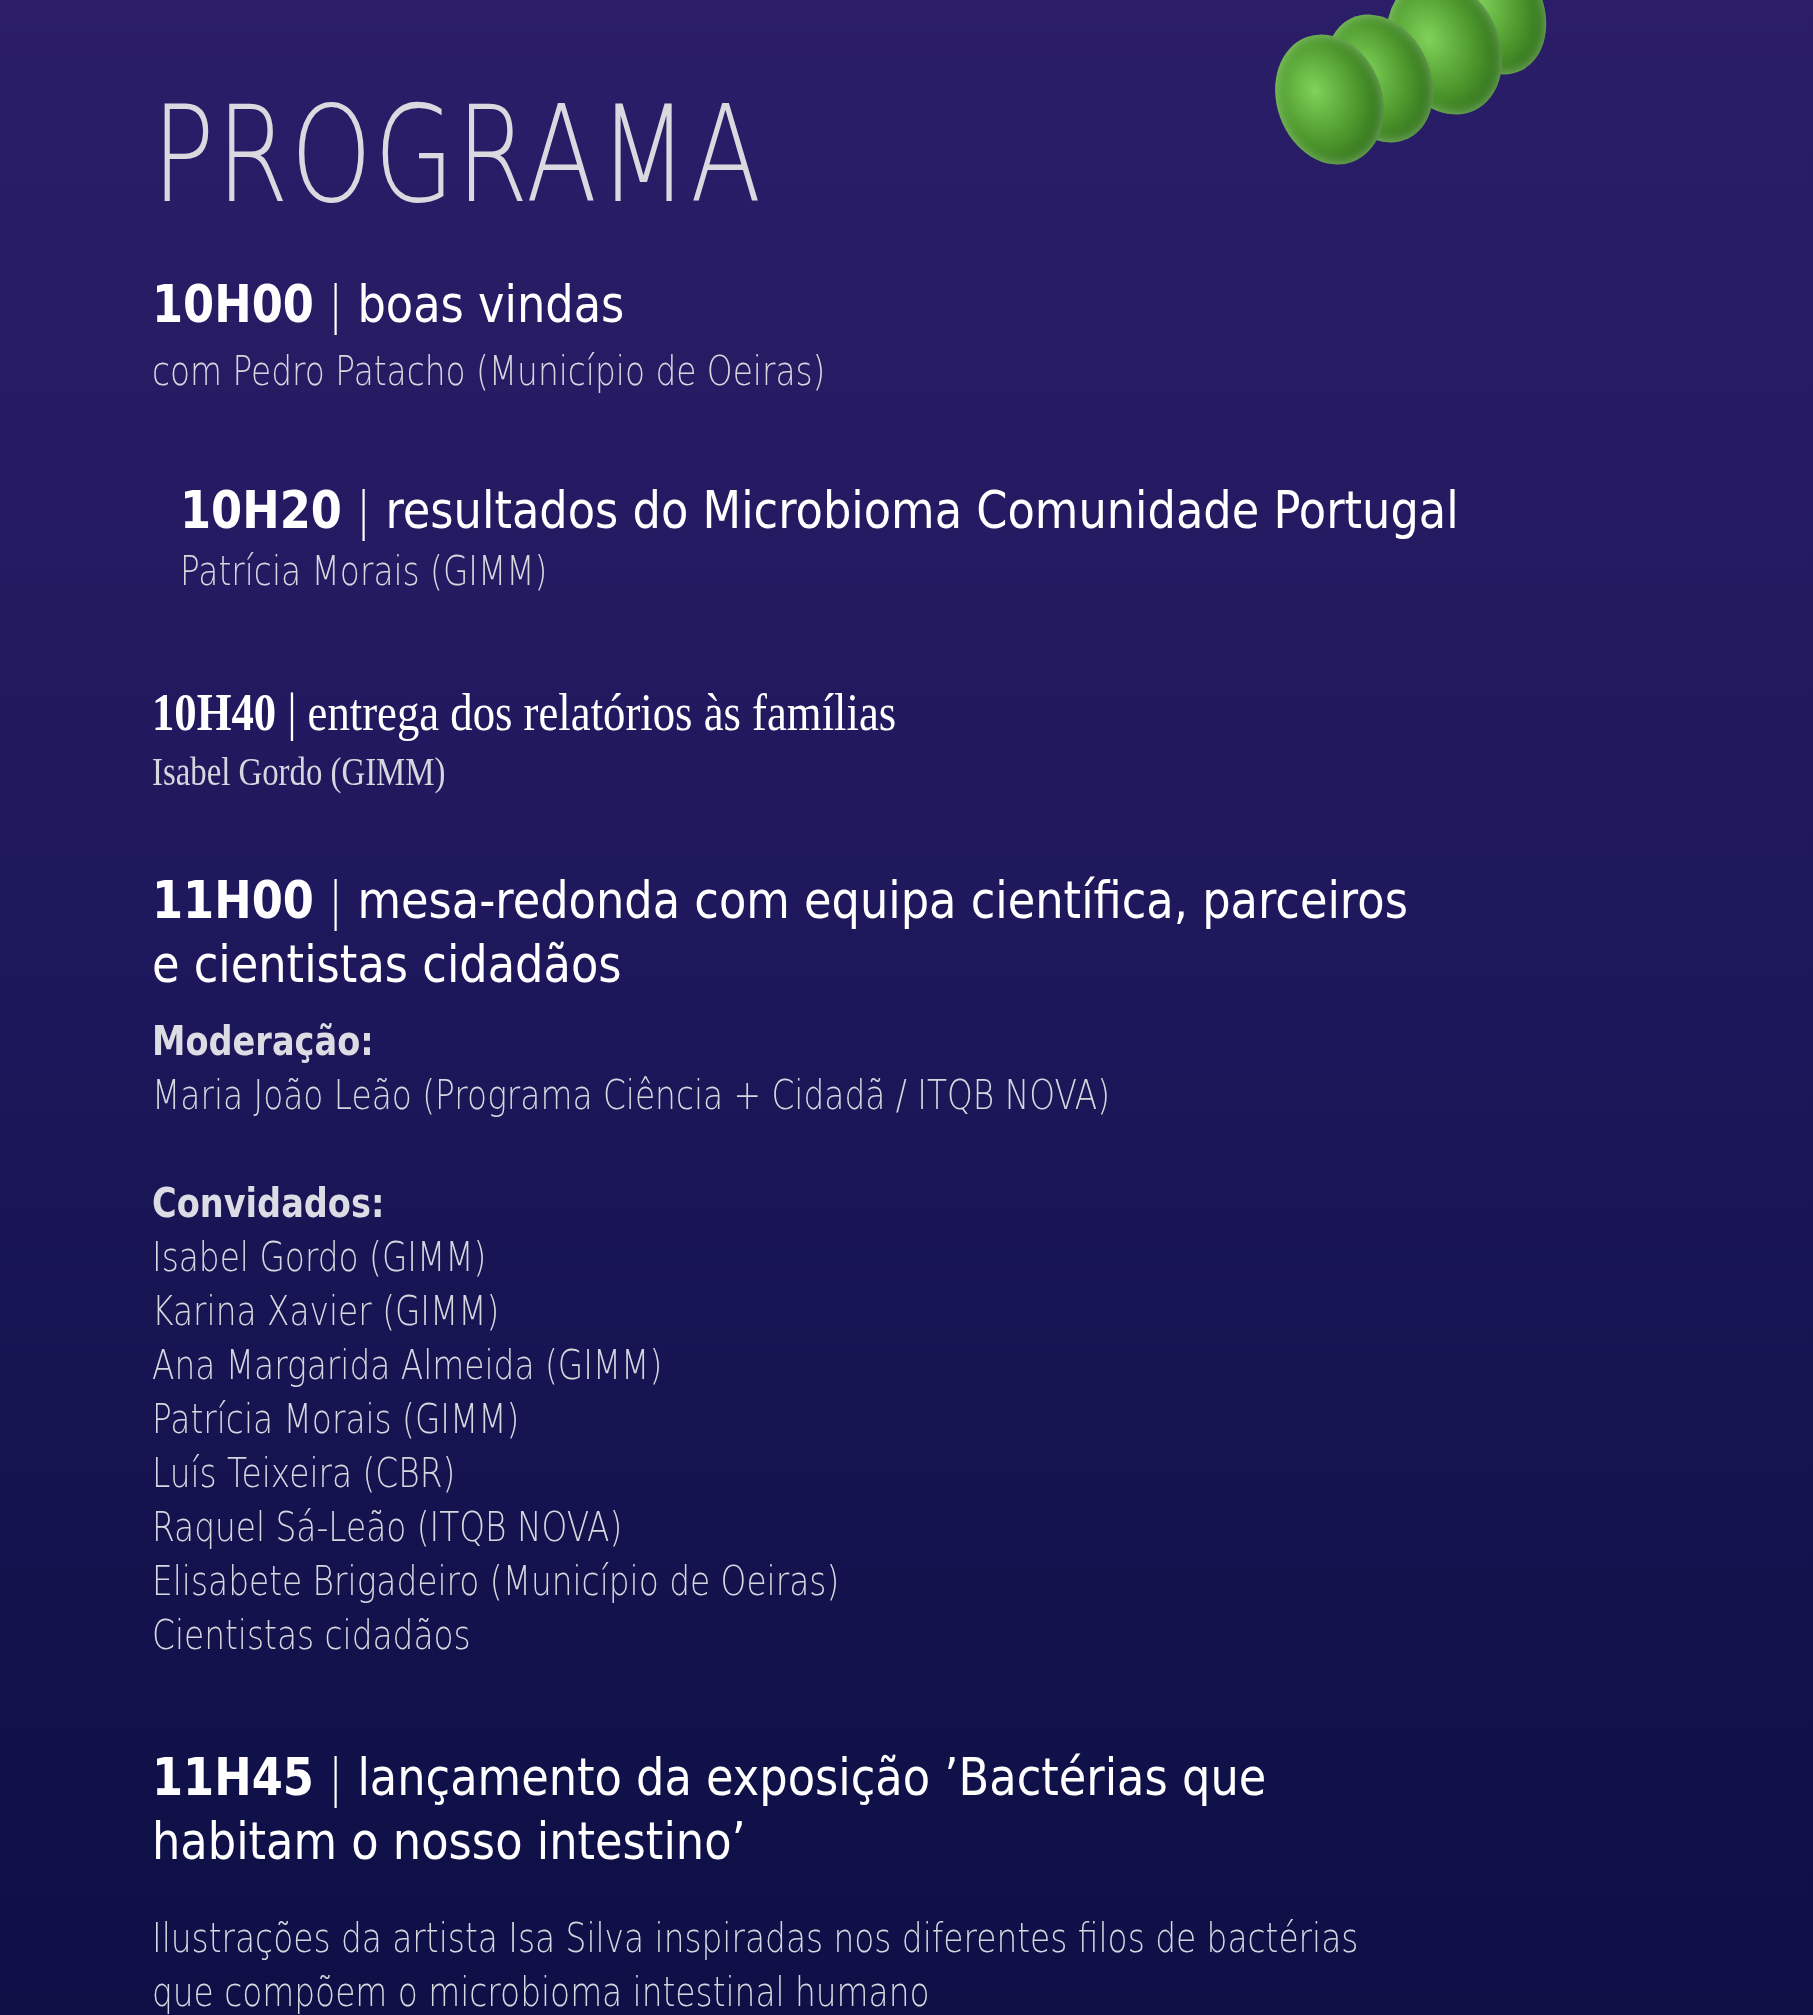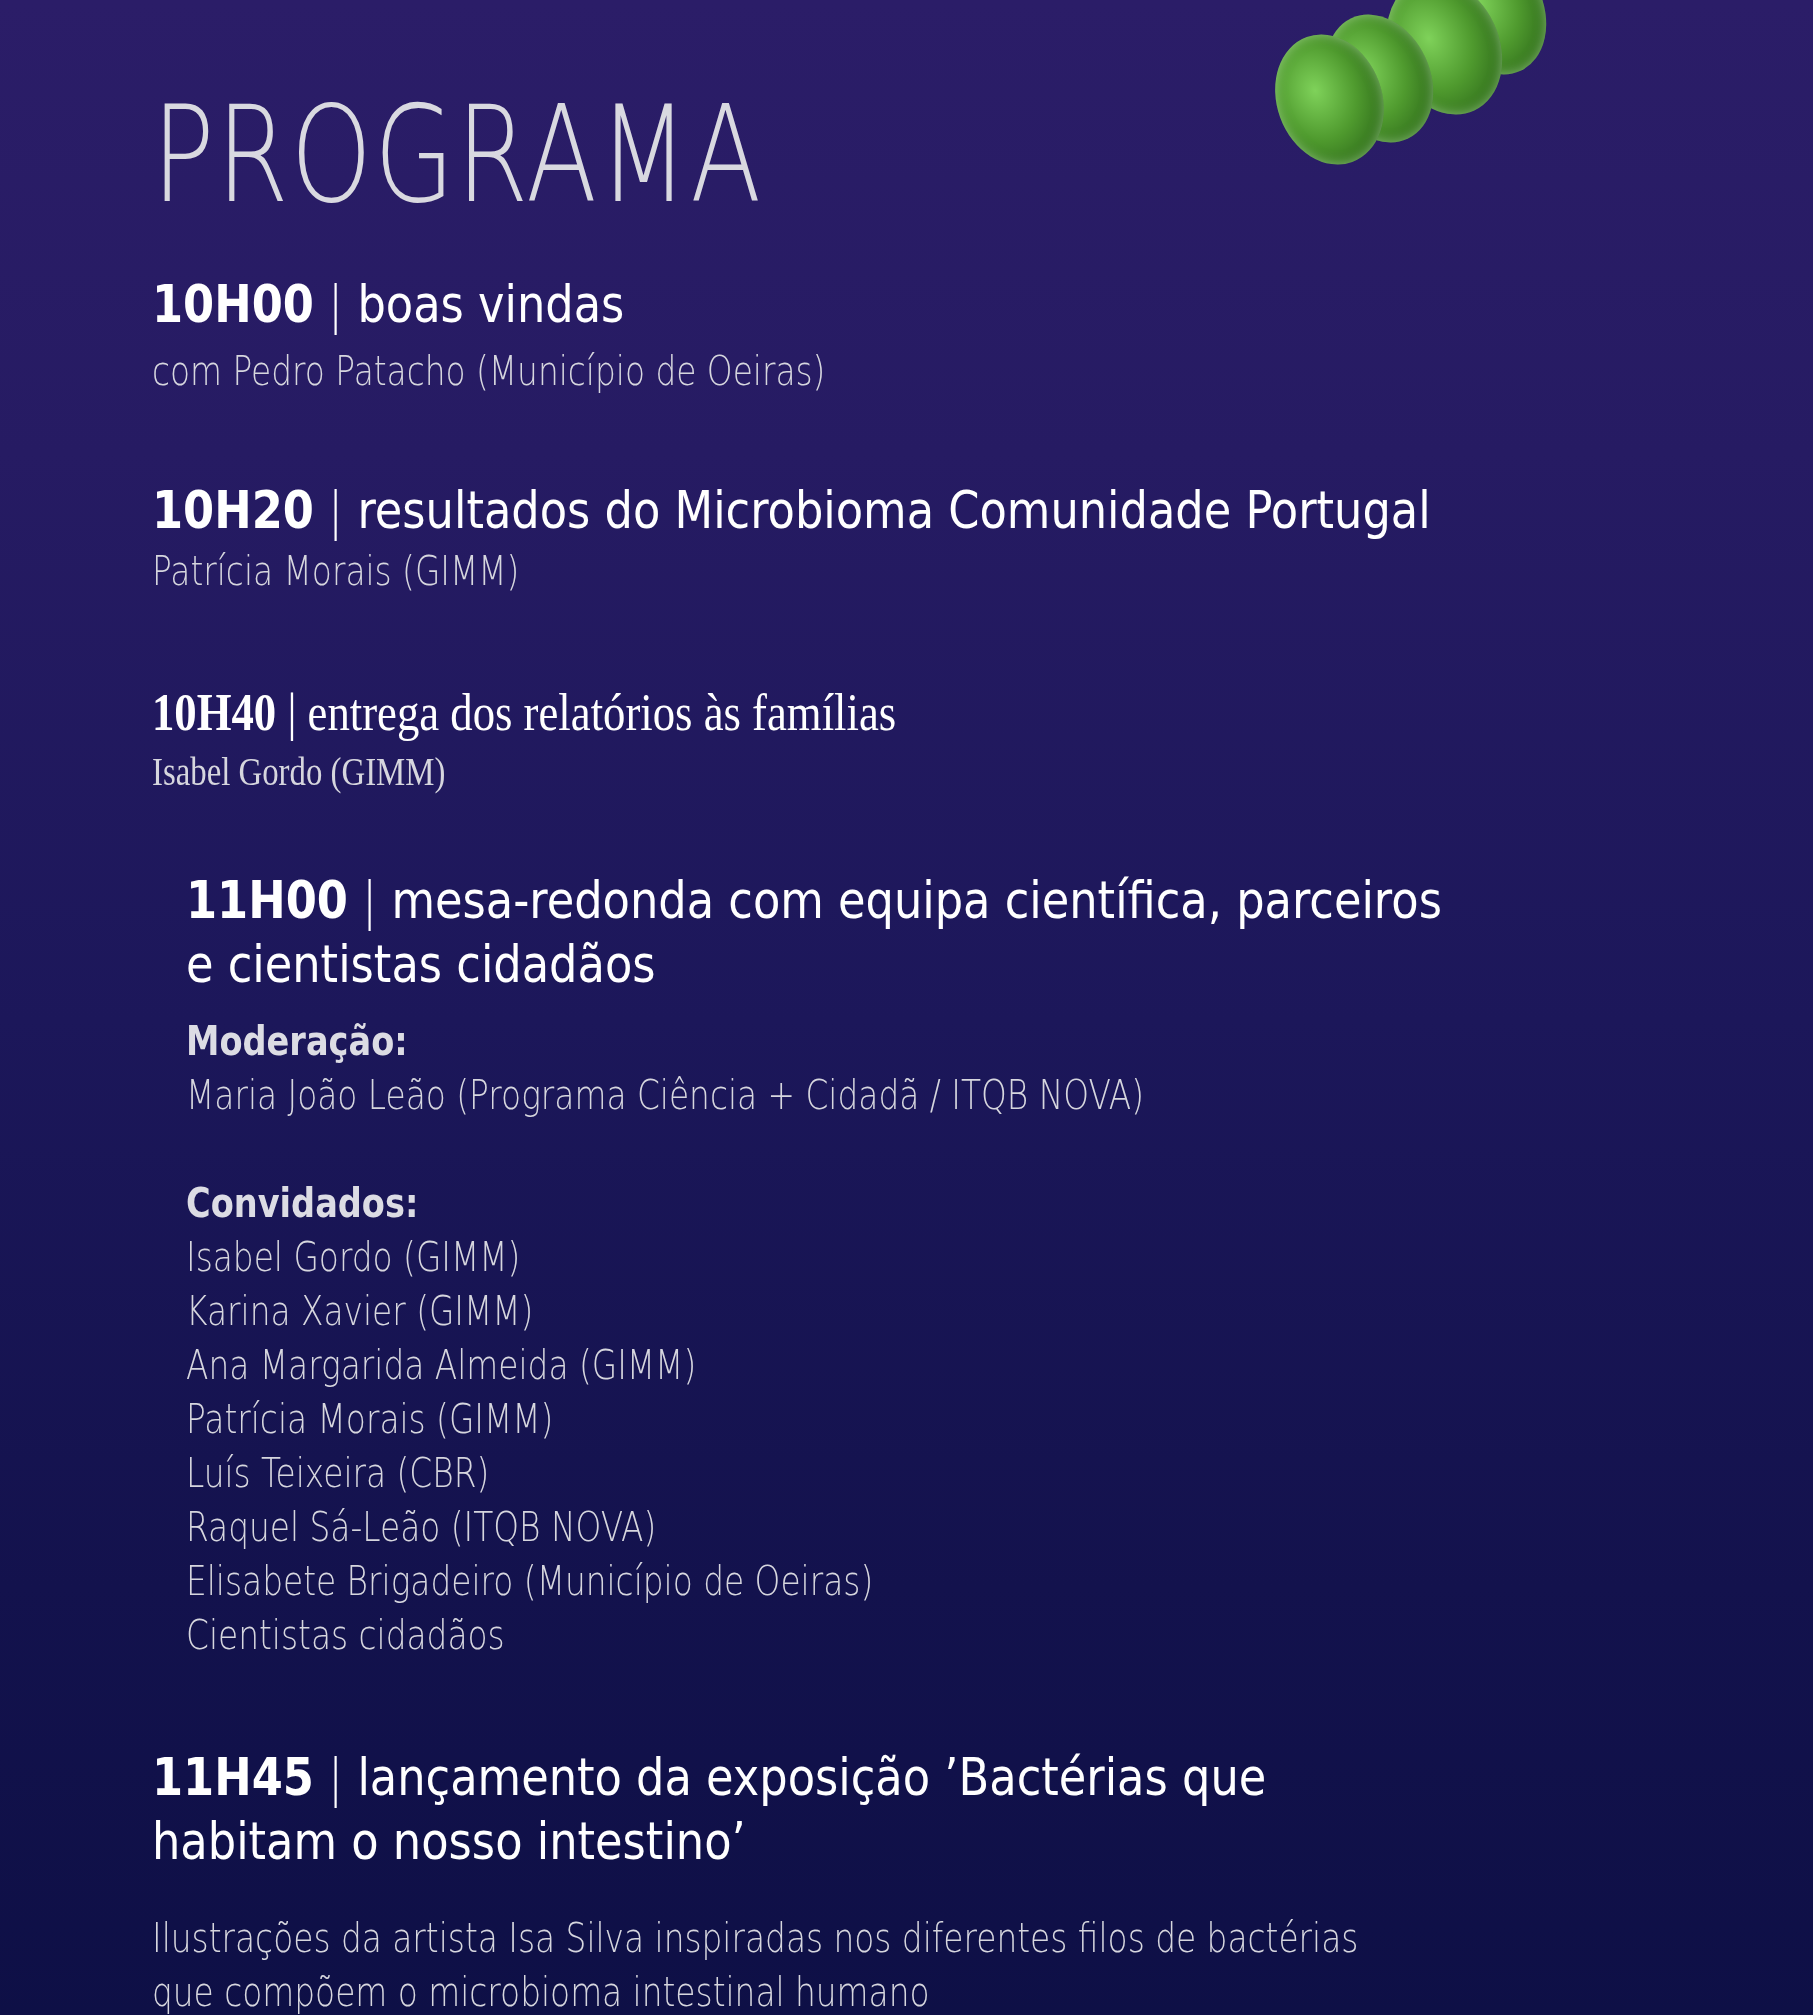--- a/index.html
+++ b/index.html
@@ -62,39 +62,39 @@
 
     <div class="block" style="top:272px;">
       <div class="heading">
         <span class="time">10H00</span>
         <span class="sep">|</span>
         <span class="label">boas vindas</span>
       </div>
       <div class="sub" style="margin-top:8px;">com Pedro Patacho (Município de Oeiras)</div>
     </div>
 
-    <div class="block" style="top:478px;">
+    <div class="block" style="top:478px;margin-left:28px;">
       <div class="heading">
         <span class="time">10H20</span>
         <span class="sep">|</span>
         <span class="label">resultados do Microbioma Comunidade Portugal</span>
       </div>
       <div class="sub" style="margin-top:2px;">Patrícia Morais (GIMM)</div>
     </div>
 
     <div class="block" style="top:681px;font-family:Liberation Serif, serif;">
       <div class="heading">
         <span class="time">10H40</span>
         <span class="sep">|</span>
         <span class="label">entrega dos relatórios às famílias</span>
       </div>
       <div class="sub">Isabel Gordo (GIMM)</div>
     </div>
 
-    <div class="block" style="top:868px;margin-left:34px;">
+    <div class="block" style="top:868px;">
       <div class="heading">
         <span class="time">11H00</span>
         <span class="sep">|</span>
         <span class="label">mesa-redonda com equipa científica, parceiros</span>
       </div>
       <div class="heading">e cientistas cidadãos</div>
 
       <div class="bold-sub" style="margin-top:18px;">Moderação:</div>
       <div class="sub">Maria João Leão (Programa Ciência + Cidadã / ITQB NOVA)</div>
 

